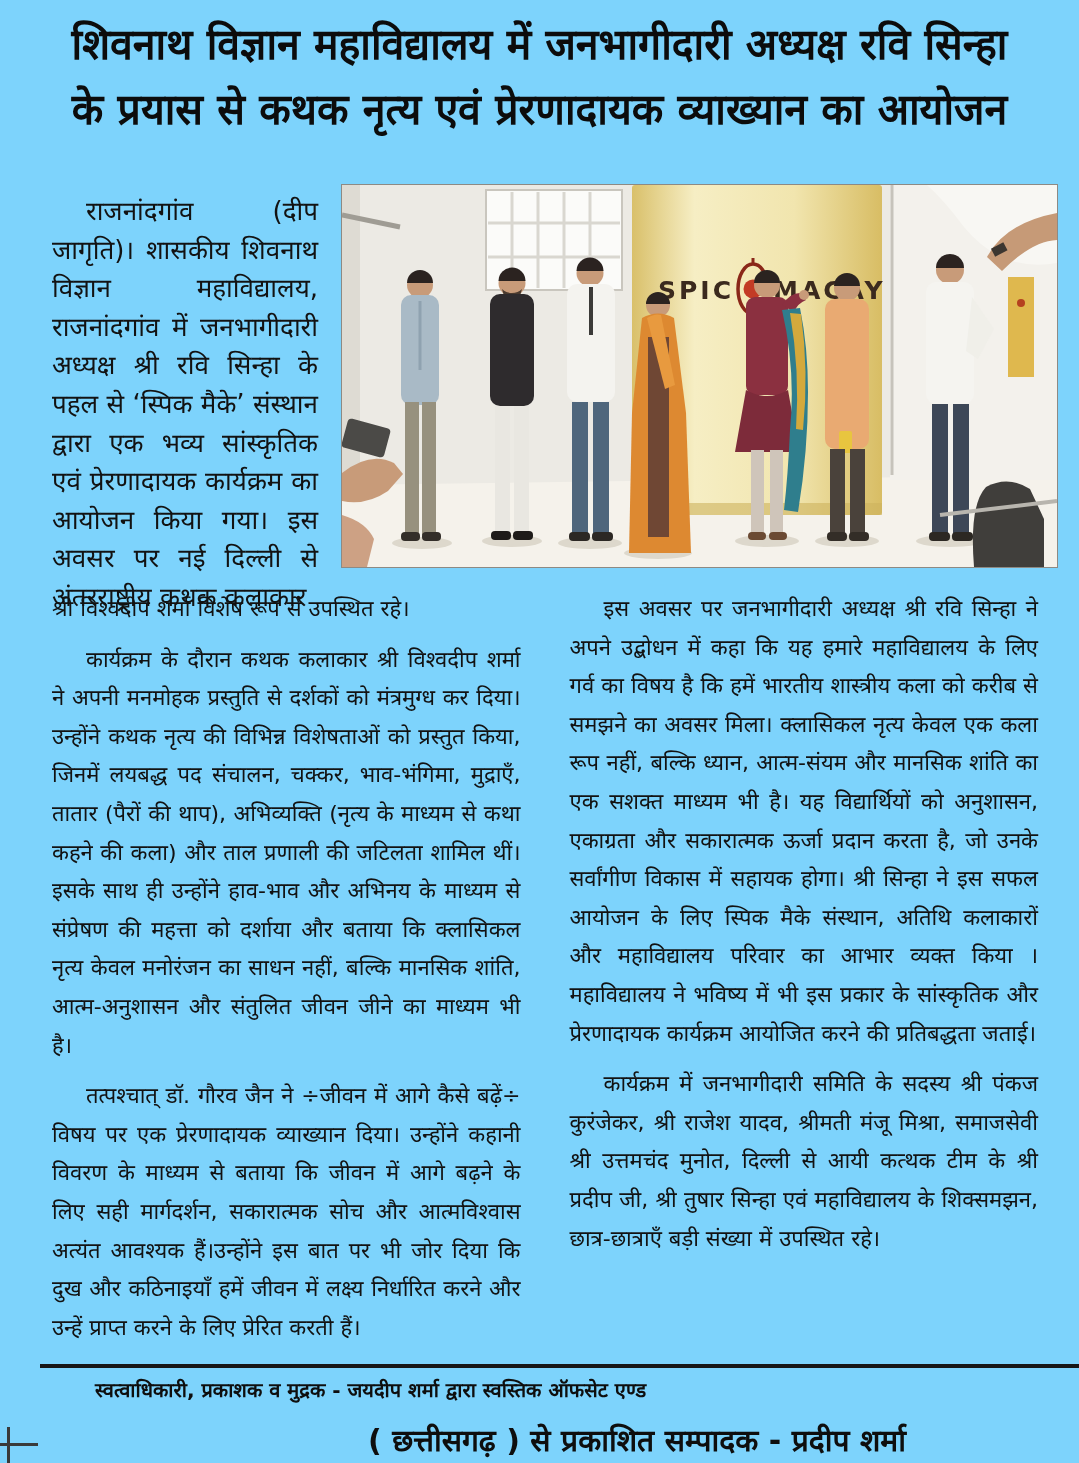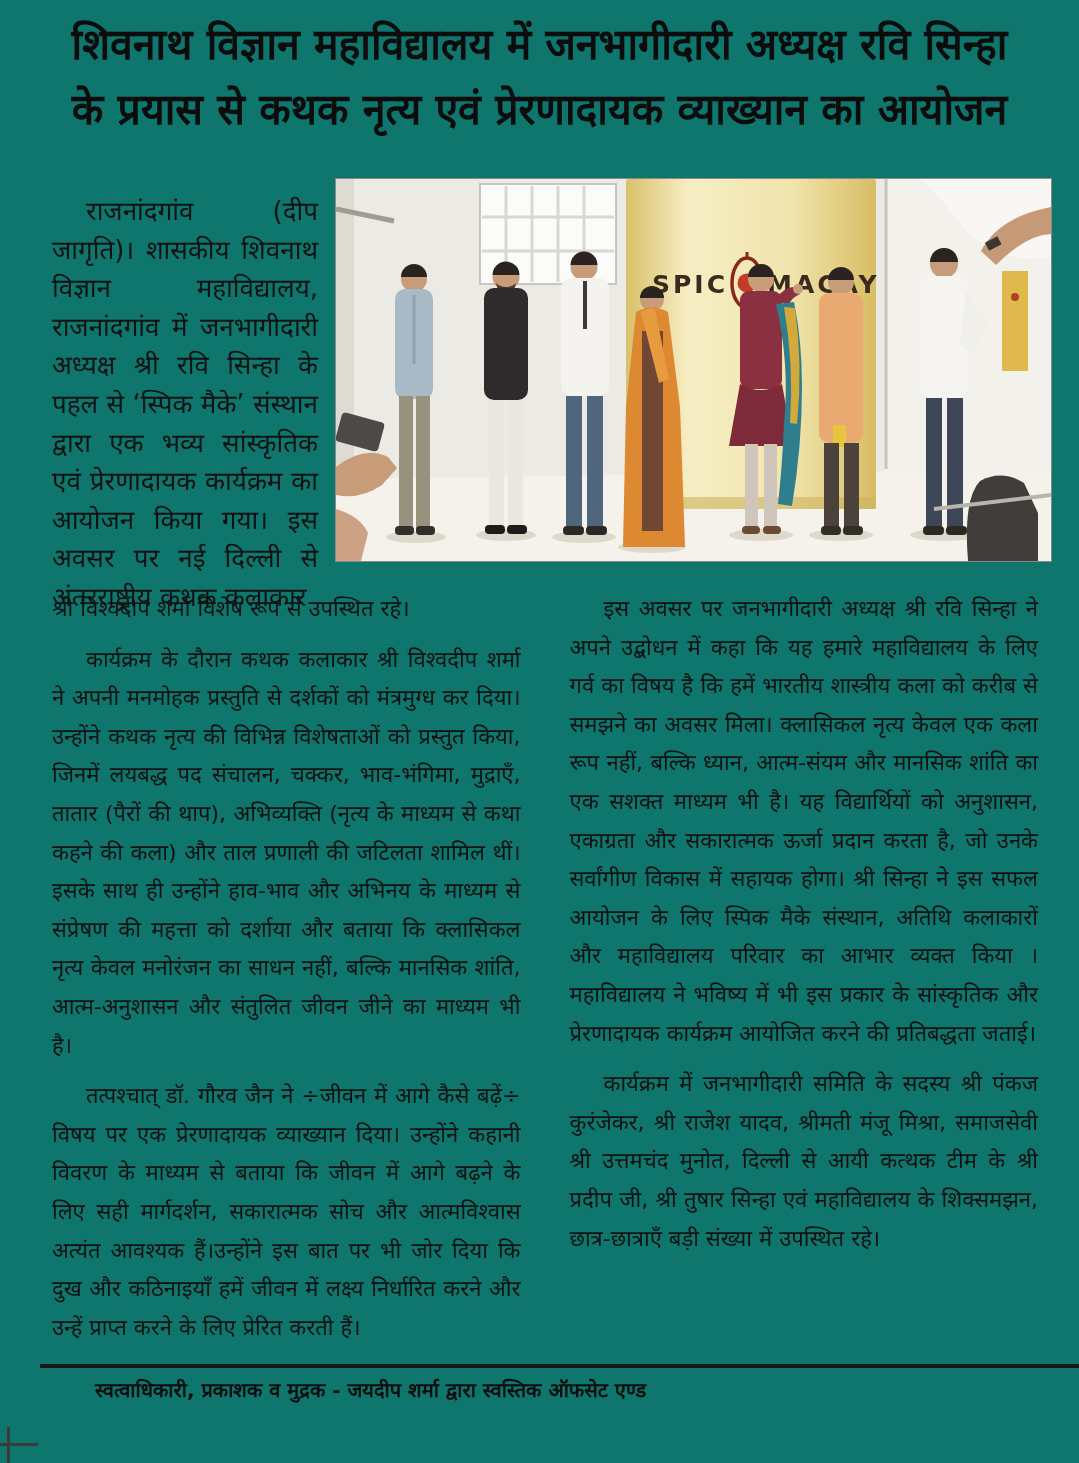--- a/index.html
+++ b/index.html
@@ -1,30 +1,30 @@
 <!DOCTYPE html>
 <html><head>
 <meta charset="utf-8">
 <style>
   html,body{margin:0;padding:0;background:#ffffff;}
   .page{
-    position:relative;width:1079px;height:1463px;background:#0f766e;overflow:hidden;
+    position:relative;width:1079px;height:1463px;background:#7dd3fc;overflow:hidden;
     color:#121212;font-family:"DejaVu Sans","Liberation Sans",sans-serif;
   }
   .headline{
     position:absolute;top:12px;left:34px;width:1011px;text-align:center;
     font-weight:bold;font-size:41px;line-height:63px;color:#0c0c0c;
     transform:scaleY(1.04);transform-origin:top center;
   }
   .intro-col{
     position:absolute;top:180px;left:40px;width:290px;
     font-size:26px;line-height:38.6px;text-align:justify;
   }
   .photo-figure{
-    position:absolute;top:176px;left:333px;width:715px;height:382px;margin:2px;
+    position:absolute;top:176px;left:333px;width:715px;height:382px;margin:8px;
     border:1px solid #8d8a84;background:#eceae4;
   }
   .photo-figure svg{display:block;width:715px;height:382px;}
   .cols{position:absolute;top:578px;left:40px;width:1010px;display:flex;gap:25px;}
   .col{width:493px;font-size:22px;line-height:38.6px;text-align:justify;}
   p{margin:12px;}
   .indent{text-indent:34px;}
   .banner-word{font-family:"DejaVu Sans","Liberation Sans",sans-serif;font-weight:bold;}
   .footer-rule{position:absolute;top:1364px;left:40px;width:1039px;height:4px;background:#161616;}
   .footer-line1{
@@ -208,16 +208,17 @@
       <p class="indent">तत्पश्चात् डॉ. गौरव जैन ने ÷जीवन में आगे कैसे बढ़ें÷ विषय पर एक प्रेरणादायक व्याख्यान दिया। उन्होंने कहानी विवरण के माध्यम से बताया कि जीवन में आगे बढ़ने के लिए सही मार्गदर्शन, सकारात्मक सोच और आत्मविश्वास अत्यंत आवश्यक हैं।उन्होंने इस बात पर भी जोर दिया कि दुख और कठिनाइयाँ हमें जीवन में लक्ष्य निर्धारित करने और उन्हें प्राप्त करने के लिए प्रेरित करती हैं।</p>
     </div>
     <div class="col">
       <p class="indent">इस अवसर पर जनभागीदारी अध्यक्ष श्री रवि सिन्हा ने अपने उद्बोधन में कहा कि यह हमारे महाविद्यालय के लिए गर्व का विषय है कि हमें भारतीय शास्त्रीय कला को करीब से समझने का अवसर मिला। क्लासिकल नृत्य केवल एक कला रूप नहीं, बल्कि ध्यान, आत्म-संयम और मानसिक शांति का एक सशक्त माध्यम भी है। यह विद्यार्थियों को अनुशासन, एकाग्रता और सकारात्मक ऊर्जा प्रदान करता है, जो उनके सर्वांगीण विकास में सहायक होगा। श्री सिन्हा ने इस सफल आयोजन के लिए स्पिक मैके संस्थान, अतिथि कलाकारों और महाविद्यालय परिवार का आभार व्यक्त किया । महाविद्यालय ने भविष्य में भी इस प्रकार के सांस्कृतिक और प्रेरणादायक कार्यक्रम आयोजित करने की प्रतिबद्धता जताई।</p>
       <p class="indent">कार्यक्रम में जनभागीदारी समिति के सदस्य श्री पंकज कुरंजेकर, श्री राजेश यादव, श्रीमती मंजू मिश्रा, समाजसेवी श्री उत्तमचंद मुनोत, दिल्ली से आयी कत्थक टीम के श्री प्रदीप जी, श्री तुषार सिन्हा एवं महाविद्यालय के शिक्समझन, छात्र-छात्राएँ बड़ी संख्या में उपस्थित रहे।</p>
     </div>
   </div>
 
   <div class="footer-rule"></div>
   <div class="footer-line1">स्वत्वाधिकारी, प्रकाशक व मुद्रक - जयदीप शर्मा  द्वारा स्वस्तिक ऑफसेट एण्ड</div>
+  <div class="footer-line2">( छत्तीसगढ़ ) से प्रकाशित  सम्पादक - प्रदीप शर्मा</div>
   <div class="cropmark-v"></div>
   <div class="cropmark-h"></div>
 
 </div>
 
 </body></html>

